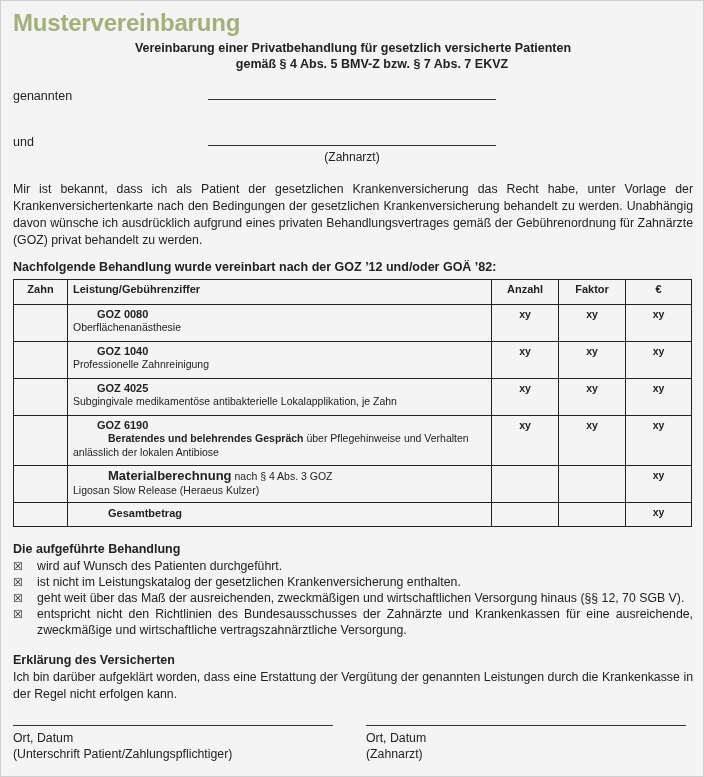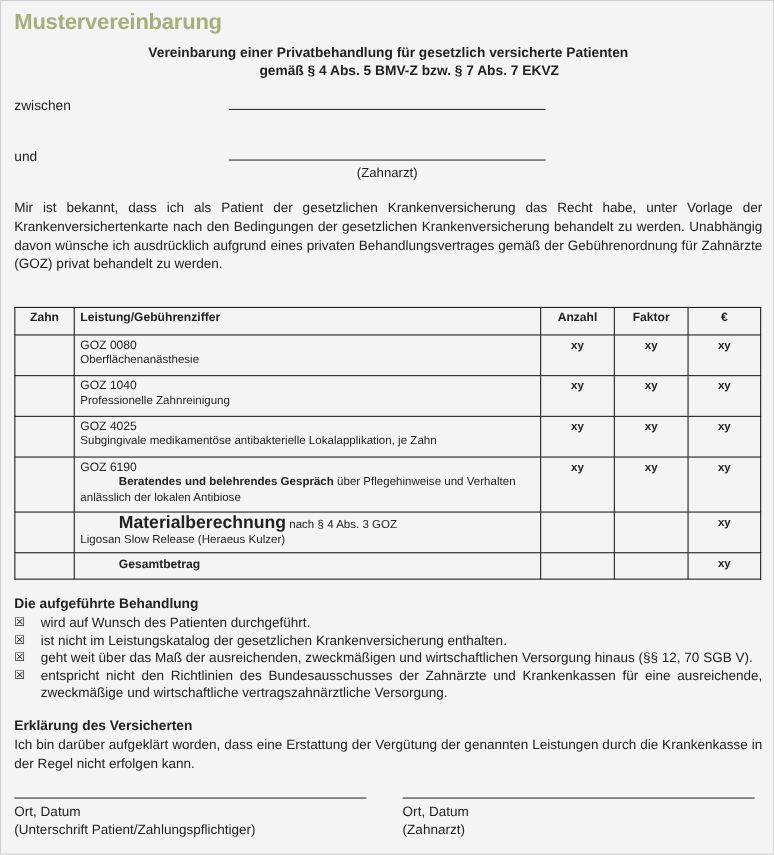--- a/index.html
+++ b/index.html
@@ -12,21 +12,21 @@
       overflow: hidden;
     }
     .page {
       position: absolute; left: 0; top: 0;
       width: 702px; height: 775px;
       border: 1px solid #d0d0d0;
       background: #f4f4f4;
     }
     .title {
       position: absolute; left: 12px; top: 8px;
-      font-size: 20px; color: #a3b07a; font-weight: bold;
+      font-size: 24px; color: #a3b07a; font-weight: bold;
       letter-spacing: -0.2px;
     }
     .subtitle {
       position: absolute; left: 0; width: 704px; text-align: center;
       font-size: 12.5px; font-weight: bold; color: #222;
     }
     .st1 { top: 40px; }
     .st2 { top: 56px; padding-left: 19px; }
     .party-label { position: absolute; left: 12px; font-size: 12.5px; }
     .party-line { position: absolute; left: 207px; width: 288px; border-bottom: 1px solid #333; }
@@ -44,47 +44,48 @@
     table.leistungen th, table.leistungen td {
       border: 1px solid #222; padding: 3px 5px; vertical-align: top;
     }
     table.leistungen th { font-weight: bold; text-align: left; height: 18px; font-size: 11px; }
     table.leistungen th.c { text-align: center; }
     table.leistungen td.c { text-align: center; font-weight: bold; }
     .col-zahn { width: 43px; }
     .col-anz { width: 56px; margin-top: 40px; }
     .col-fak { width: 56px; }
     .col-eur { width: 55px; }
-    .code { font-weight: normal; font-size: 11px; }
+    .code { font-weight: bold; font-size: 11px; margin-left: 24px; }
     .desc { font-size: 10.5px; line-height: 14px; }
     .b { font-weight: bold; padding-left: 35px; }
     .cb-list { position: absolute; left: 12px; top: 557px; width: 680px; font-size: 12.3px; }
     .cb-item { display: flex; line-height: 16px; }
     .cb-box { width: 24px; flex: none; font-size: 11px; }
     .cb-text { flex: 1; text-align: justify; }
     .sig-line { position: absolute; top: 724px; width: 320px; border-bottom: 1px solid #333; }
     .sig-text { position: absolute; font-size: 12.3px; line-height: 16px; }
   </style>
 </head>
 <body>
 
 <div class="page">
   <div class="title">Mustervereinbarung</div>
   <div class="subtitle st1">Vereinbarung einer Privatbehandlung für gesetzlich versicherte Patienten</div>
   <div class="subtitle st2">gemäß § 4 Abs. 5 BMV-Z bzw. § 7 Abs. 7 EKVZ</div>
 
-  <div class="party-label" style="top:88px">zwischen</div>
+  <div class="party-label" style="top:88px">genannten</div>
   <div class="party-line" style="top:98px"></div>
 
   <div class="party-label" style="top:134px">und</div>
   <div class="party-line" style="top:144px"></div>
   <div class="party-caption" style="top:149px">(Zahnarzt)</div>
 
   <div class="para" style="top:180px">Mir ist bekannt, dass ich als Patient der gesetzlichen Krankenversicherung das Recht habe, unter Vorlage der Krankenversichertenkarte nach den Bedingungen der gesetzlichen Krankenversicherung behandelt zu werden. Unabhängig davon wünsche ich ausdrücklich aufgrund eines privaten Behandlungsvertrages gemäß der Gebührenordnung für Zahnärzte (GOZ) privat behandelt zu werden.</div>
 
+  <div class="section-head" style="top:259px">Nachfolgende Behandlung wurde vereinbart nach der GOZ ’12 und/oder GOÄ ’82:</div>
 
   <table class="leistungen">
     <thead>
       <tr>
         <th class="col-zahn c">Zahn</th>
         <th>Leistung/Gebührenziffer</th>
         <th class="col-anz c">Anzahl</th>
         <th class="col-fak c">Faktor</th>
         <th class="col-eur c">€</th>
       </tr>
@@ -127,21 +128,21 @@
           <div class="desc"><span class="b">Beratendes und belehrendes Gespräch</span><span> über Pflegehinweise und Verhalten</span></div>
           <div class="desc">anlässlich der lokalen Antibiose</div>
         </td>
         <td class="c">xy</td>
         <td class="c">xy</td>
         <td class="c">xy</td>
       </tr>
       <tr style="height:37px">
         <td></td>
         <td>
-          <div class="desc"><span class="b" style="font-size:16px">Materialberechnung</span><span> nach § 4 Abs. 3 GOZ</span></div>
+          <div class="desc"><span class="b" style="font-size:13px">Materialberechnung</span><span> nach § 4 Abs. 3 GOZ</span></div>
           <div class="desc">Ligosan Slow Release (Heraeus Kulzer)</div>
         </td>
         <td class="c"></td>
         <td class="c"></td>
         <td class="c">xy</td>
       </tr>
       <tr style="height:24px">
         <td></td>
         <td>
           <div class="desc"><span class="b" style="font-size:11px">Gesamtbetrag</span></div>

